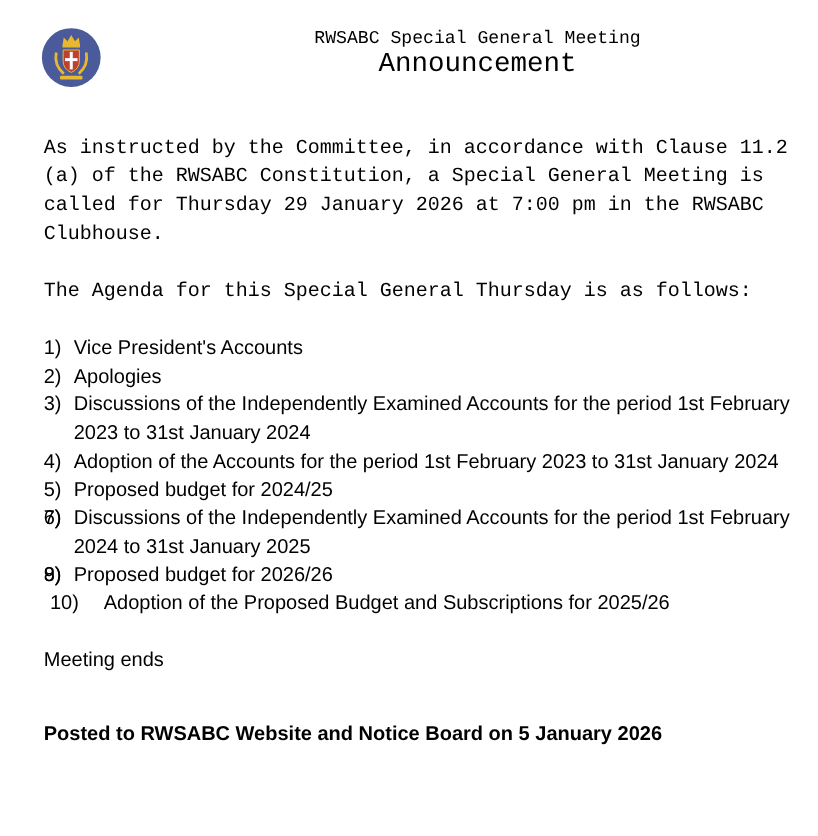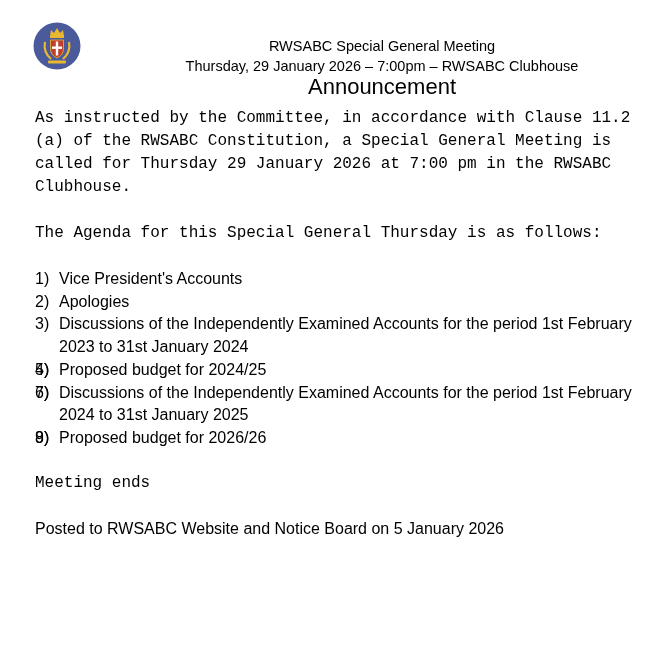--- a/index.html
+++ b/index.html
@@ -2,34 +2,34 @@
 <html><head>
 <meta charset="utf-8">
 <style>
   html, body { margin: 0; padding: 0; background: #ffffff; }
   body {
     width: 654px; height: 669px; position: relative; overflow: hidden;
     font-family: "Liberation Sans", "DejaVu Sans", sans-serif;
     color: #000000;
   }
   .logo { position: absolute; left: 33px; top: 22px; width: 48px; height: 48px; }
-  .header { position: absolute; left: 110px; right: 0; top: 36px; text-align: center; }
+  .header { position: absolute; left: 110px; right: 0; top: 21px; text-align: center; font-family: Liberation Mono, monospace; }
   .header .t1 { font-size: 14.5px; line-height: 20px; }
   .header .t2 { font-size: 14.5px; line-height: 20px; }
   .header .t3 { font-size: 22px; line-height: 22px; }
   .body { position: absolute; left: 35px; top: 107px; width: 600px; font-size: 16px; }
   .para { line-height: 23px; margin: 0; font-family: Liberation Mono, monospace; }
   .gap { height: 23px; }
   ol.agenda { list-style: none; margin: 0; padding: 0; }
   ol.agenda li { position: relative; padding-left: 24px; line-height: 22.7px; }
   ol.agenda li .num { position: absolute; left: 0; top: 0; }
   ol.agenda li.ten { padding-left: 48px; }
   ol.agenda li.ten .num { left: 5px; }
-  .ends { line-height: 23px; margin-top: 22px; font-family: Liberation Mono, monospace; }
-  .posted { font-weight: normal; line-height: 23px; margin-top: 22px; }
+  .ends { line-height: 23px; margin-top: 22px; }
+  .posted { font-weight: bold; line-height: 23px; margin-top: 36px; }
 </style>
 </head>
 <body>
 
 <div class="logo">
   <svg width="48" height="48" viewBox="0 0 48 48">
     <circle cx="24" cy="24" r="23.5" fill="#4a5a9a"></circle>
 
     <path d="M17 14 L18 8 L21 11 L24 6 L27 11 L30 8 L31 14 Z" fill="#e8b830"></path>
     <rect x="17" y="14" width="14" height="2" fill="#e8b830"></rect>
@@ -40,35 +40,35 @@
     <path d="M17.5 18 H30.5 V27 Q30.5 33 24 36 Q17.5 33 17.5 27 Z" fill="#c04030" stroke="#e8b830" stroke-width="0.8"></path>
     <rect x="22.8" y="19.5" width="2.4" height="14" fill="#ffffff"></rect>
     <rect x="19" y="24.5" width="10" height="2.4" fill="#ffffff"></rect>
 
     <rect x="15" y="38.5" width="18" height="3" fill="#e8b830" rx="1"></rect>
   </svg>
 </div>
 
 <div class="header">
   <div class="t1">RWSABC Special General Meeting</div>
-  <div class="t2">Thursday, 29 January 2026 – 7:00pm – RWSABC Clubhouse</div>
   <div class="t3">Announcement</div>
 </div>
 
 <div class="body">
   <p class="para">As instructed by the Committee, in accordance with Clause 11.2 (a) of the RWSABC Constitution, a Special General Meeting is called for Thursday 29 January 2026 at 7:00 pm in the RWSABC Clubhouse.</p>
   <div class="gap"></div>
   <p class="para">The Agenda for this Special General Thursday is as follows:</p>
   <div class="gap"></div>
   <ol class="agenda">
     <li><span class="num">1)</span><span>Vice President's Accounts</span></li>
     <li><span class="num">2)</span><span>Apologies</span></li>
     <li><span class="num">3)</span><span>Discussions of the Independently Examined Accounts for the period 1st February 2023 to 31st January 2024</span></li>
-    <li><span class="num">4)</span></li>
+    <li><span class="num">4)</span><span>Adoption of the Accounts for the period 1st February 2023 to 31st January 2024</span></li>
     <li><span class="num">5)</span><span>Proposed budget for 2024/25</span></li>
     <li><span class="num">6)</span></li>
     <li><span class="num">7)</span><span>Discussions of the Independently Examined Accounts for the period 1st February 2024 to 31st January 2025</span></li>
     <li><span class="num">8)</span></li>
     <li><span class="num">9)</span><span>Proposed budget for 2026/26</span></li>
+    <li class="ten"><span class="num">10)</span><span>Adoption of the Proposed Budget and Subscriptions for 2025/26</span></li>
   </ol>
   <div class="ends">Meeting ends</div>
   <div class="posted">Posted to RWSABC Website and Notice Board on 5 January 2026</div>
 </div>
 
 </body></html>

